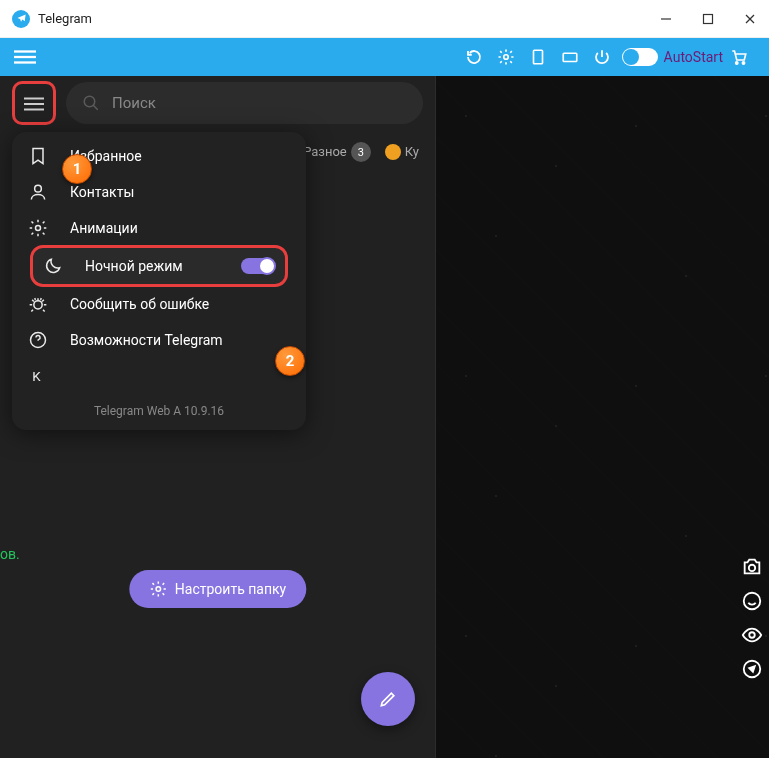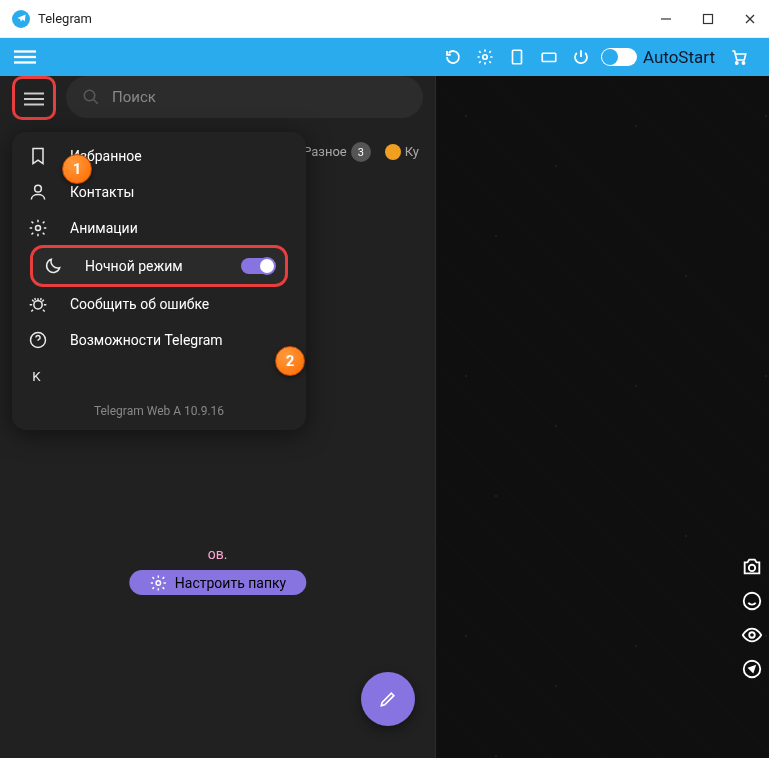--- a/index.html
+++ b/index.html
@@ -16,42 +16,42 @@
 
 
 .toolbar { height: 38px; background: #2AABEE; display: flex; align-items: center; padding: 0 14px; }
 .toolbar .left-ham { width: 22px; height: 16px; cursor: pointer; }
 .toolbar .left-ham svg { width: 22px; height: 16px; }
 .toolbar .spacer { flex: 1; }
 .toolbar .tbicon { width: 20px; height: 20px; margin: 0 6px; cursor: pointer; display: flex; align-items: center; justify-content: center; }
 .toolbar .tbicon svg { width: 18px; height: 18px; }
 .toolbar .auto-toggle { width: 36px; height: 18px; border-radius: 9px; background: #fff; position: relative; margin: 0 4px; cursor: pointer; }
 .toolbar .auto-toggle .knob { width: 16px; height: 16px; border-radius: 50%; background: #2AABEE; position: absolute; top: 1px; left: 1px; }
-.toolbar .auto-label { color: #0f172a; font-size: 17px; margin-left: 2px; margin-right: 8px; }
+.toolbar .auto-label { color: #701a75; font-size: 14px; margin-left: 2px; margin-right: 0; }
 
 
 .app { position: relative; height: calc(758px - 38px - 38px); background: #212121; display: flex; }
 
 .left-panel { width: 436px; height: 100%; background: #212121; position: relative; border-right: 1px solid #2c2c2c; }
-.search-bar { height: 54px; display: flex; padding: 0 12px; gap: 10px; }
+.search-bar { height: 54px; display: flex; align-items: center; padding: 0 12px; gap: 10px; }
 .ham-wrap { width: 44px; height: 44px; border: 3px solid #e83e3e; border-radius: 10px; display: flex; align-items: center; justify-content: center; cursor: pointer; }
 .ham { width: 20px; height: 14px; }
 .ham svg { width: 20px; height: 14px; }
 .search-input { flex: 1; height: 42px; background: #2c2c2c; border-radius: 21px; display: flex; align-items: center; padding: 0 16px; gap: 12px; }
 .search-input .sicon { width: 18px; height: 18px; opacity: .5; }
 .search-input input { flex: 1; background: transparent; border: none; outline: none; color: #aaa; font-size: 15px; }
 .search-input input::placeholder { color: #888; }
 
 .folder-row { position: absolute; top: 66px; left: 0; right: 0; display: flex; align-items: center; gap: 14px; padding: 0 16px; font-size: 13px; color: #aaa; }
 .folder-row .f-hint { color: #888;}
 .folder-row .badge { width: 20px; height: 20px; border-radius: 50%; background: #555; color: #fff; font-size: 11px; display: inline-flex; align-items: center; justify-content: center; margin-left: 4px; }
 .folder-row .avatar-mini { width: 16px; height: 16px; border-radius: 50%; background: #f0a020; display:inline-block; vertical-align:middle; margin-right:4px;}
 
-.empty-msg { position: absolute; top: 470px; left: 0; right: 0; text-align: center; font-size: 14px; color: #f9a8d4; }
-.setup-btn { position: absolute; top: 494px; left: 50%; transform: translateX(-50%); height: 25px; padding: 0 20px; border-radius: 19px; background: #8774e1; color: #000000; display: flex; align-items: center; gap: 8px; font-size: 14px; cursor: pointer; }
+.empty-msg { position: absolute; top: 470px; left: 0; right: 0; font-size: 14px; color: #22c55e; }
+.setup-btn { position: absolute; top: 494px; left: 50%; transform: translateX(-50%); height: 38px; padding: 0 20px; border-radius: 19px; background: #8774e1; color: #ffffff; display: flex; align-items: center; gap: 8px; font-size: 14px; cursor: pointer; }
 .setup-btn svg { width: 18px; height: 18px; }
 
 
 .menu { position: absolute; top: 56px; left: 12px; width: 294px; background: #222; border-radius: 14px; box-shadow: 0 4px 24px rgba(0,0,0,.5); padding: 6px 0 12px; z-index: 10; }
 .menu-item { height: 36px; display: flex; align-items: center; padding: 0 16px; gap: 22px; font-size: 14px; color: #fff; cursor: pointer; position: relative; }
 .menu-item .mi-icon { width: 20px; height: 20px; display: flex; align-items: center; justify-content: center; opacity: .9;}
 .menu-item .mi-icon svg { width: 20px; height: 20px; }
 .menu-item .mi-toggle { margin-left: auto; width: 34px; height: 16px; border-radius: 8px; background: #8774e1; position: relative; }
 .menu-item .mi-toggle .k { width: 18px; height: 18px; border-radius: 50%; background: #fff; border: 2px solid #8774e1; position: absolute; top: -1px; right: -1px; box-sizing: border-box; }
 .menu-item .mi-slider { margin-left: auto; width: 40px; height: 4px; border-radius: 2px; background: #8774e1; position: relative; }

